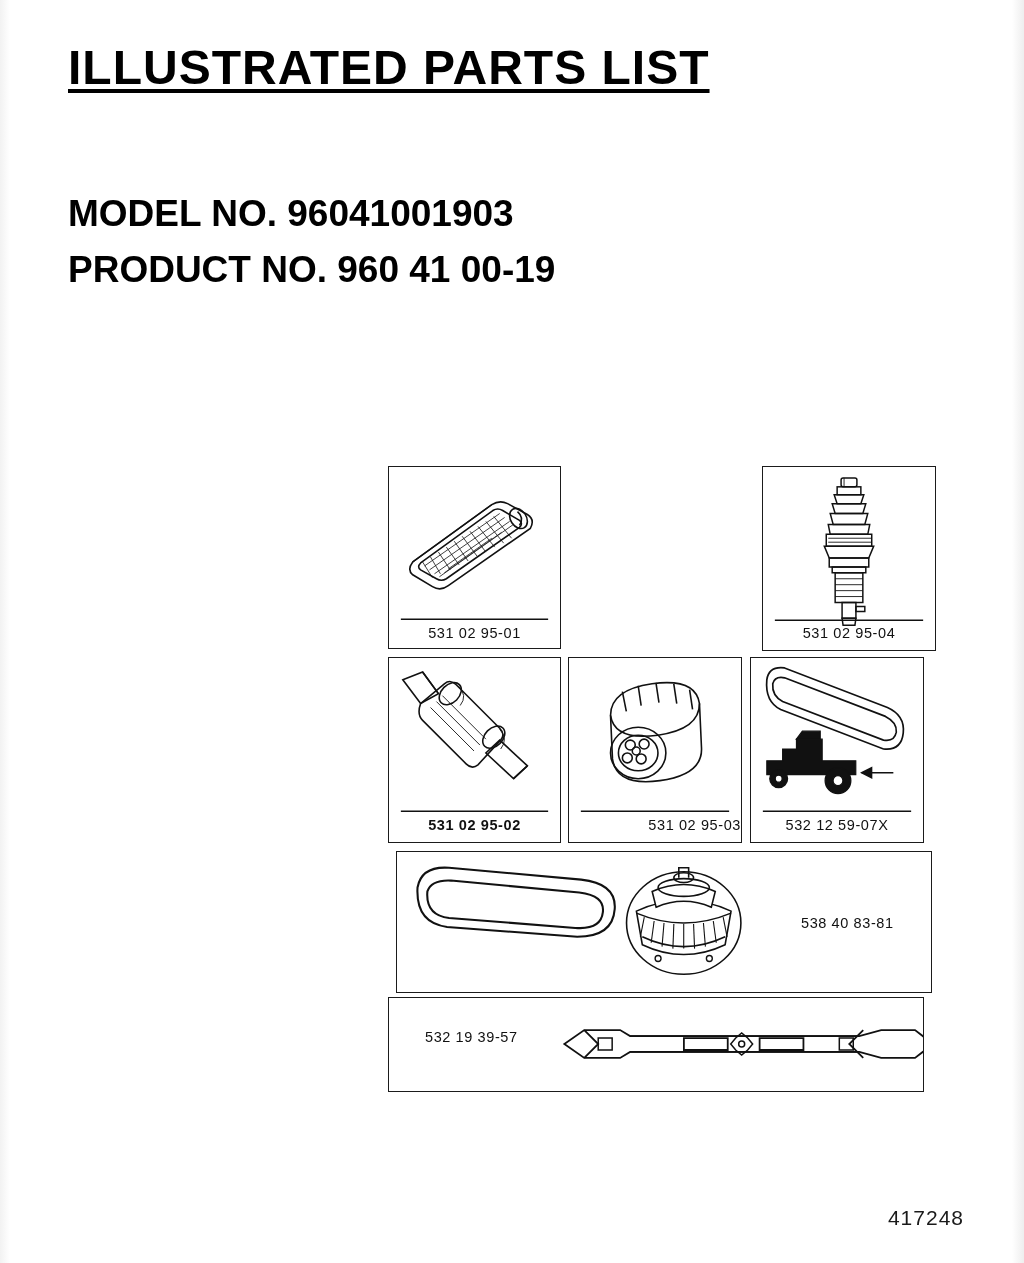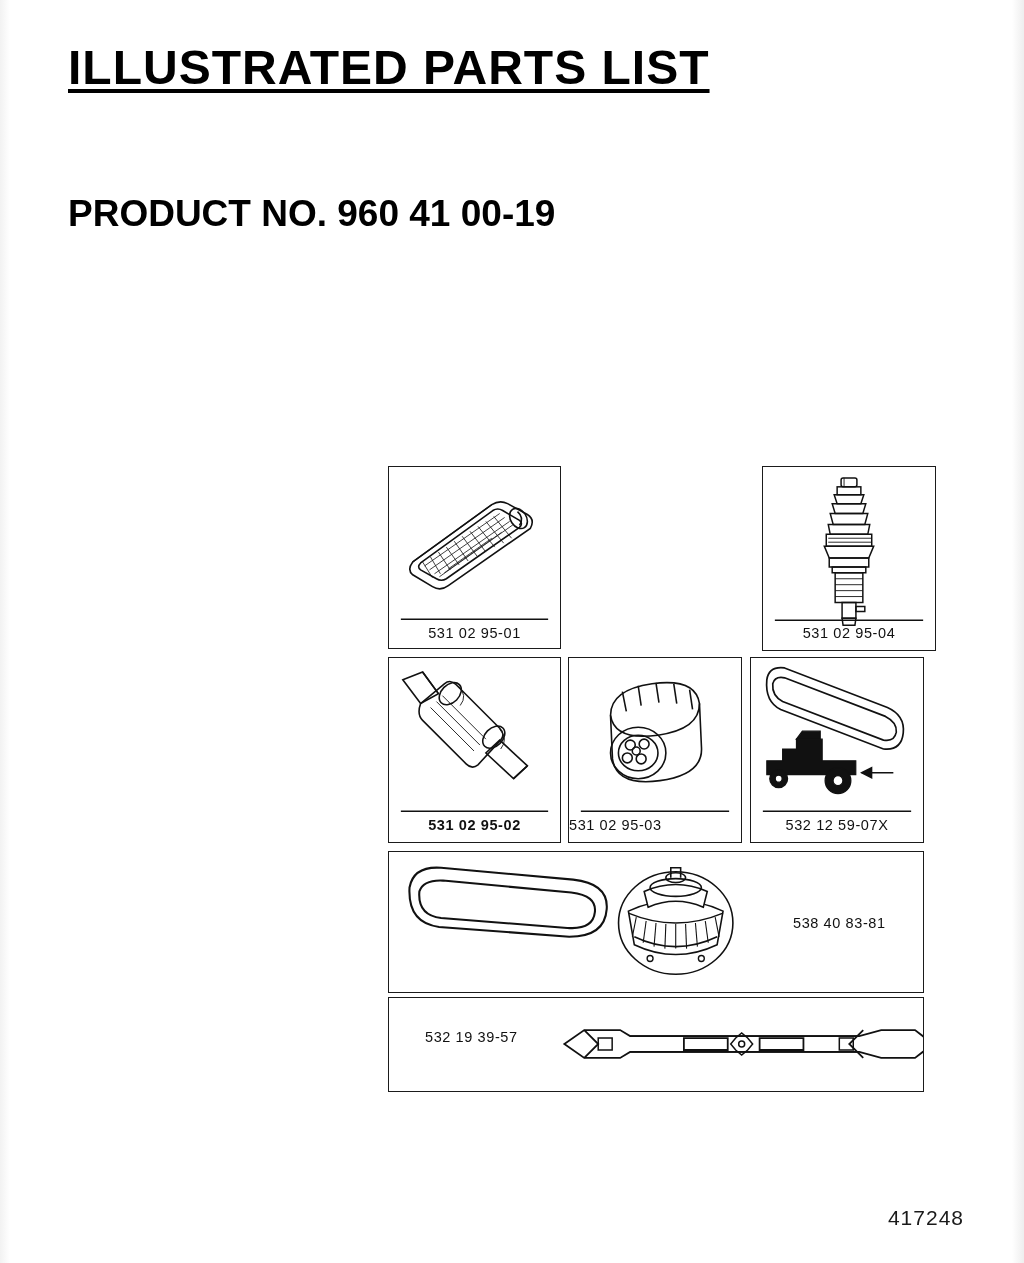--- a/index.html
+++ b/index.html
@@ -63,21 +63,21 @@
     color: #111;
     white-space: nowrap;
   }
 
   
   #box-air-filter     { left: 0px;   top: 0px;   width: 173px; height: 183px; }
   #box-spark-plug     { left: 374px; top: 0px;   width: 174px; height: 185px; }
   #box-fuel-filter    { left: 0px;   top: 191px; width: 173px; height: 186px; }
   #box-oil-filter     { left: 180px; top: 191px; width: 174px; height: 186px; }
   #box-drive-belt     { left: 362px; top: 191px; width: 174px; height: 186px; }
-  #box-mower-belt     { left: 0px;   top: 385px; width: 536px; height: 142px; }
+  #box-mower-belt     { left: 8px;   top: 385px; width: 536px; height: 142px; }
   #box-blade          { left: 0px;   top: 531px; width: 536px; height: 95px; }
 
   .svgfill { display: block; width: 100%; height: 100%; }
 
   .footer-code {
     position: absolute;
     right: 60px;
     top: 1206px;
     font-size: 21px;
     letter-spacing: 1px;
@@ -97,20 +97,21 @@
 </style>
 </head>
 <body>
 
 <div class="scan-edge-left"></div>
 <div class="scan-edge-right"></div>
 
 <div class="page-title">ILLUSTRATED PARTS LIST</div>
 
 <div class="id-block">
+  <span class="id-line">MODEL NO.  96041001903</span>
   <span class="id-line">PRODUCT NO. 960 41 00-19</span>
 </div>
 
 <div class="parts-area">
 
   <div class="pbox" id="box-air-filter">
     <svg class="svgfill" viewBox="0 0 173 183">
       <g fill="none" stroke="#111" stroke-width="1.6">
         <path d="M24 96 L104 38 Q112 33 120 37 L140 48 Q148 53 143 62 L60 120 Q52 126 44 121 L24 109 Q18 104 24 96 Z"></path>
         <path d="M32 97 L105 44 Q110 41 115 44 L132 54 Q136 57 132 61 L58 113 Q53 116 48 113 L32 104 Q28 101 32 97 Z"></path>
@@ -211,21 +212,21 @@
         <ellipse cx="70" cy="96" rx="28" ry="26"></ellipse>
         <ellipse cx="70" cy="96" rx="20" ry="18"></ellipse>
         <circle cx="62" cy="88" r="5"></circle>
         <circle cx="76" cy="87" r="5"></circle>
         <circle cx="59" cy="101" r="5"></circle>
         <circle cx="73" cy="102" r="5"></circle>
         <circle cx="68" cy="94" r="4"></circle>
       </g>
       <line x1="12" y1="155" x2="162" y2="155" stroke="#111" stroke-width="1.4"></line>
     </svg>
-    <div class="pcode" style="left:0; right:0; text-align:left; top:159px;">531 02 95-03</div>
+    <div class="pcode" style="left:0; right:0; text-align:right; top:159px;">531 02 95-03</div>
   </div>
 
   <div class="pbox" id="box-drive-belt">
     <svg class="svgfill" viewBox="0 0 174 186">
       <g fill="none" stroke="#111" stroke-width="1.7">
         <path d="M16 22 q2 -14 18 -12 l104 40 q18 8 16 26 q-2 18 -20 16 l-104 -40 q-16 -8 -14 -30 z"></path>
         <path d="M22 26 q2 -8 12 -6 l102 39 q12 6 11 16 q-2 10 -13 8 l-102 -39 q-11 -6 -10 -18 z"></path>
       </g>
       <g fill="#111" stroke="#111" stroke-width="1.2">
         <path d="M16 104 h16 v-12 h14 v-10 h26 v22 h34 v14 h-90 z"></path>

